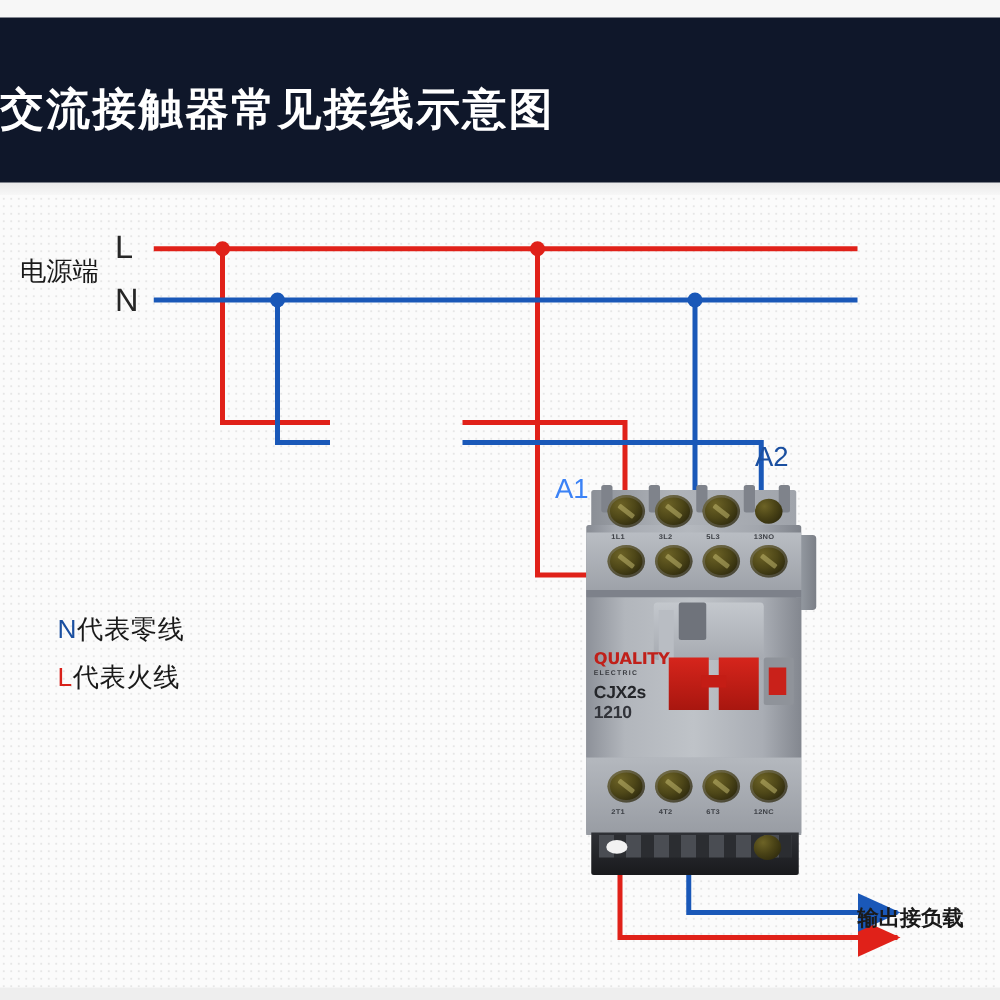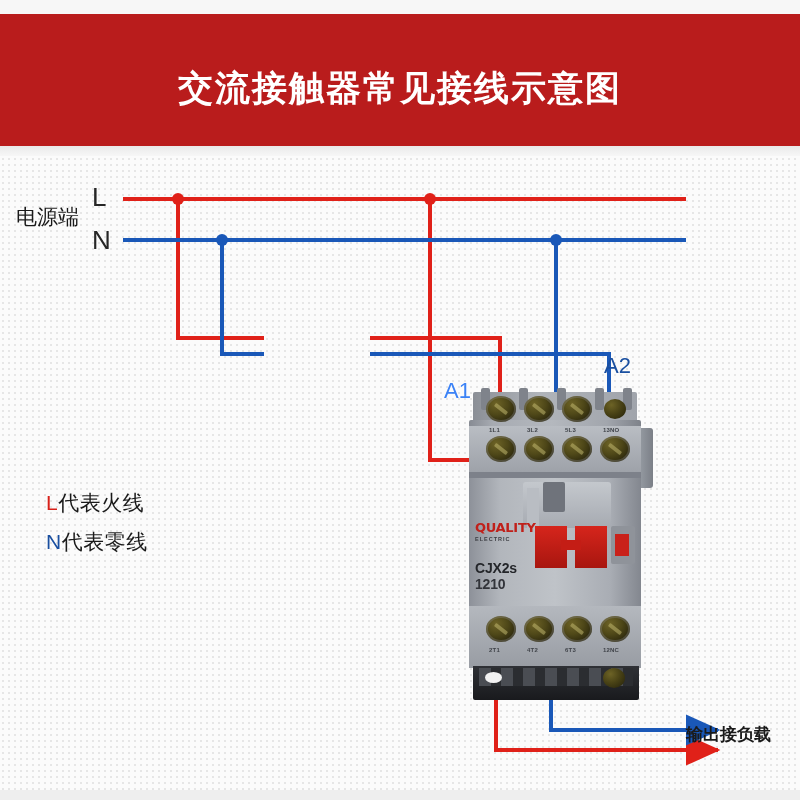--- a/index.html
+++ b/index.html
@@ -6,22 +6,22 @@
   body{
     width:800px;height:800px;overflow:hidden;
     font-family:"Liberation Sans","DejaVu Sans",sans-serif;
     background:#ffffff;
   }
   #page{position:relative;width:800px;height:800px;}
 
   
   .banner{
     position:absolute;left:0;top:14px;width:800px;height:148px;
-    background:#b91c1c;
-    display:flex;flex-direction:column;align-items:center;justify-content:center;
+    background:#0f172a;
+    display:flex;flex-direction:column;align-items:flex-start;justify-content:center;
   }
   .banner-title{
     color:#ffffff;font-size:35px;font-weight:bold;letter-spacing:2px;
     line-height:1.05;white-space:nowrap;
   }
   .banner-sub{
     color:#f2a19d;font-size:11.5px;letter-spacing:.6px;
     margin-top:7px;margin-bottom:4px;white-space:nowrap;
     transform:scaleY(.92);
   }
@@ -147,21 +147,21 @@
 
   
   .brand{
     position:absolute;left:14px;top:132px;width:70px;text-align:left;
   }
   .brand-name{
     font-size:13px;font-weight:bold;color:#c0201a;letter-spacing:-.3px;
     font-family:"DejaVu Sans",sans-serif;
   }
   .brand-sub{font-size:5.5px;font-weight:bold;color:#3b3d42;letter-spacing:1px;margin-top:1px;}
-  .model-a{font-size:14px;font-weight:bold;color:#24262a;margin-top:18px;letter-spacing:-.2px;}
+  .model-a{font-size:14px;font-weight:bold;color:#24262a;margin-top:3px;letter-spacing:-.2px;}
   .model-b{font-size:14px;font-weight:bold;color:#32343a;letter-spacing:-.2px;}
 
   
   .act-l{left:74px;top:138px;width:32px;height:42px;background:linear-gradient(180deg,#d6251c,#a8160f);}
   .act-r{left:114px;top:138px;width:32px;height:42px;background:linear-gradient(180deg,#d6251c,#a8160f);}
   .act-bridge{left:100px;top:152px;width:20px;height:10px;background:#c41d15;}
   .act-chip{left:154px;top:146px;width:14px;height:22px;background:#c9211a;}
   .act-slot{left:150px;top:138px;width:24px;height:38px;background:#8f939a;border-radius:2px;}
 
   
@@ -226,24 +226,24 @@
   <div class="lbl" id="lbl-L">L</div>
   <div class="lbl" id="lbl-N">N</div>
   <div class="lbl" id="lbl-A1">A1</div>
   <div class="lbl" id="lbl-A2">A2</div>
   <div class="lbl" id="lbl-out">输出接负载</div>
 
 
 
   <div class="legend">
     <div class="legend-row">
-      <span class="k-red">L</span><span>代表火线</span>
+      <span class="k-blue">N</span><span>代表零线</span>
     </div>
     <div class="legend-row">
-      <span class="k-blue">N</span><span>代表零线</span>
+      <span class="k-red">L</span><span>代表火线</span>
     </div>
   </div>
 
   <div class="device">
 
     <div class="dv cap-top"></div>
     <div class="fin" style="left:20px;"></div>
     <div class="fin" style="left:58px;"></div>
     <div class="fin" style="left:96px;"></div>
     <div class="fin" style="left:134px;"></div>

